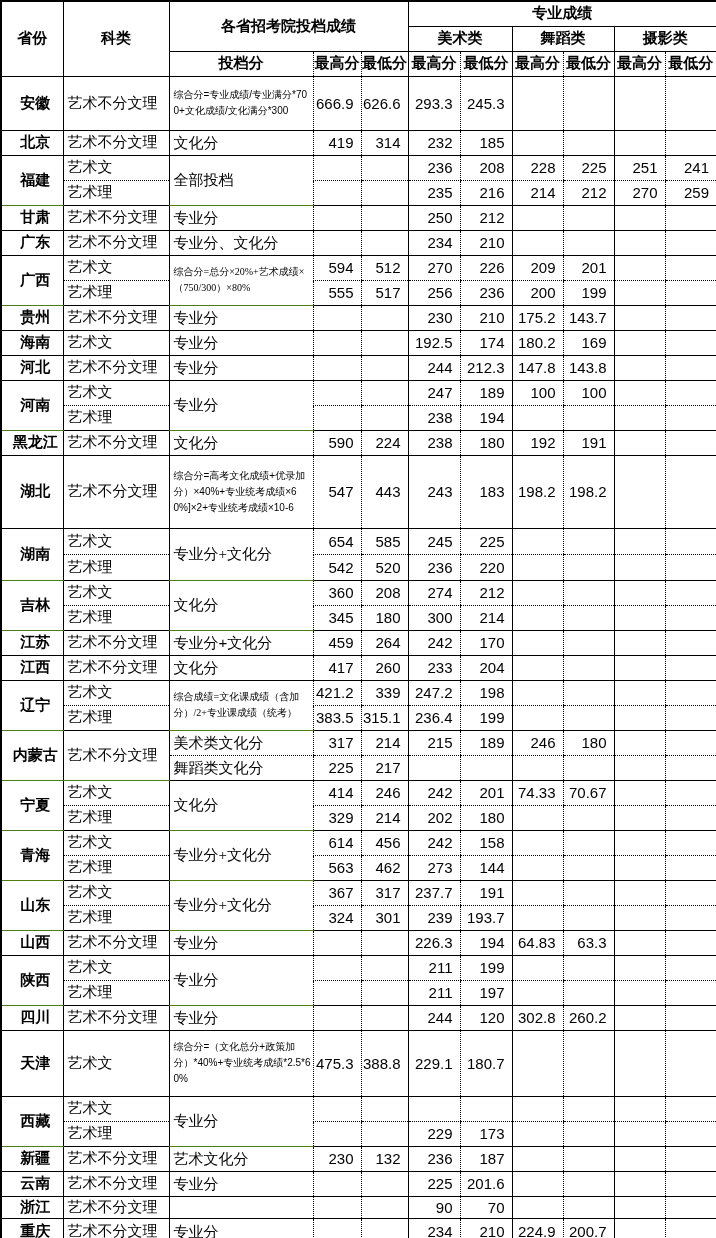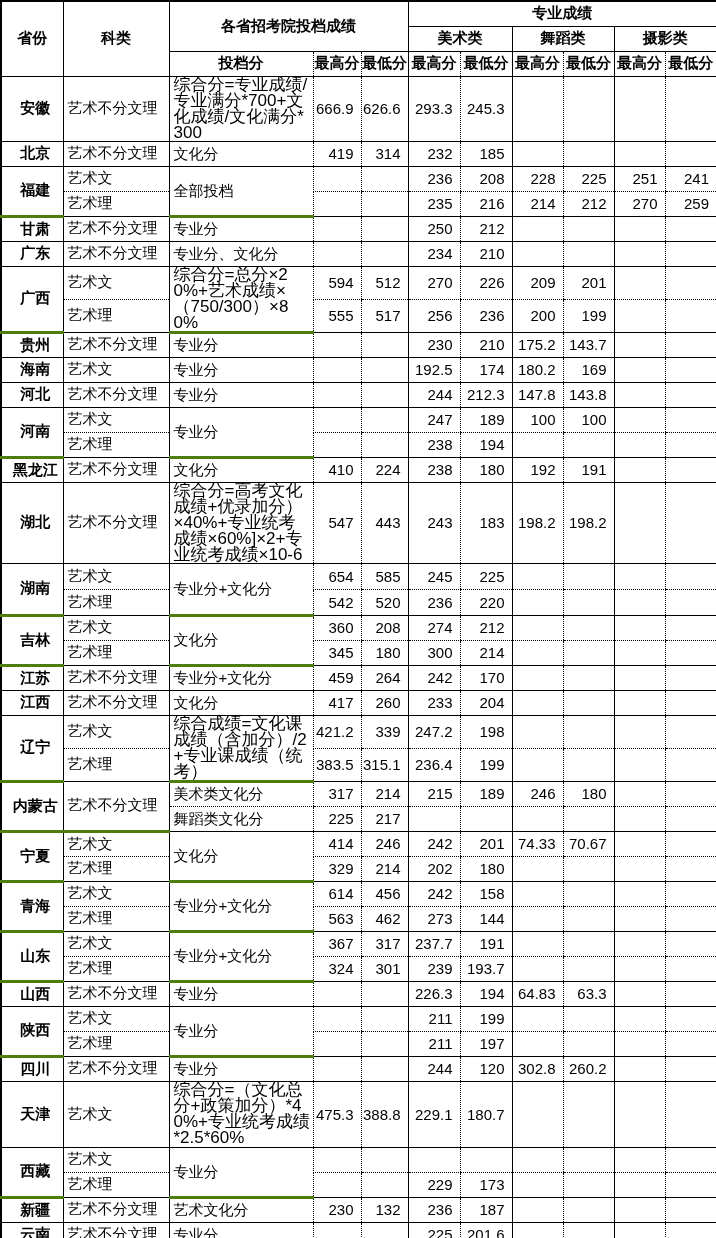--- a/index.html
+++ b/index.html
@@ -32,38 +32,38 @@
     border-bottom: 1px solid #000000;
     padding: 2px 0;
   }
   td {
     font-size: 15px;
     border-bottom: 1px dotted #000000;
   }
   .sl { border-left: 1px solid #000000; }
   .dl { border-left: 1px dotted #000000; }
   tr.block-end td { border-bottom: 1px solid #000000; }
-  td.bend { border-bottom: 3px solid #4d7c0f; }
+  td.bend { border-bottom: 1px solid #4d7c0f; font-family: Liberation Serif, serif; }
   td.province-cell {
     font-weight: bold;
     text-align: center;
     padding-left: 6px;
   }
   td.category-cell {
     text-align: left;
     padding-left: 4px;
     margin-top: 45px;
   }
   td.method-cell {
     text-align: left;
     padding-left: 4px;
     line-height: 18px;
   }
   td.method-cell.small {
-    font-size: 17px;
+    font-size: 10px;
     line-height: 16px;
     word-break: break-all;
     padding-right: 2px;
   }
   td.value-cell {
     text-align: right;
     padding-right: 7px;
   }
 </style>
 </head>
@@ -269,21 +269,21 @@
           <td class="value-cell dl">194</td>
           <td class="value-cell sl"></td>
           <td class="value-cell dl"></td>
           <td class="value-cell sl"></td>
           <td class="value-cell dl"></td>
         </tr>
         <tr class="block-end">
           <td class="province-cell">黑龙江</td>
           <td class="category-cell sl">艺术不分文理</td>
           <td class="method-cell sl">文化分</td>
-          <td class="value-cell dl">410</td>
+          <td class="value-cell dl">590</td>
           <td class="value-cell dl">224</td>
           <td class="value-cell sl">238</td>
           <td class="value-cell dl">180</td>
           <td class="value-cell sl">192</td>
           <td class="value-cell dl">191</td>
           <td class="value-cell sl"></td>
           <td class="value-cell dl"></td>
         </tr>
         <tr class="block-end" style="height: 73px;">
           <td class="province-cell">湖北</td>

